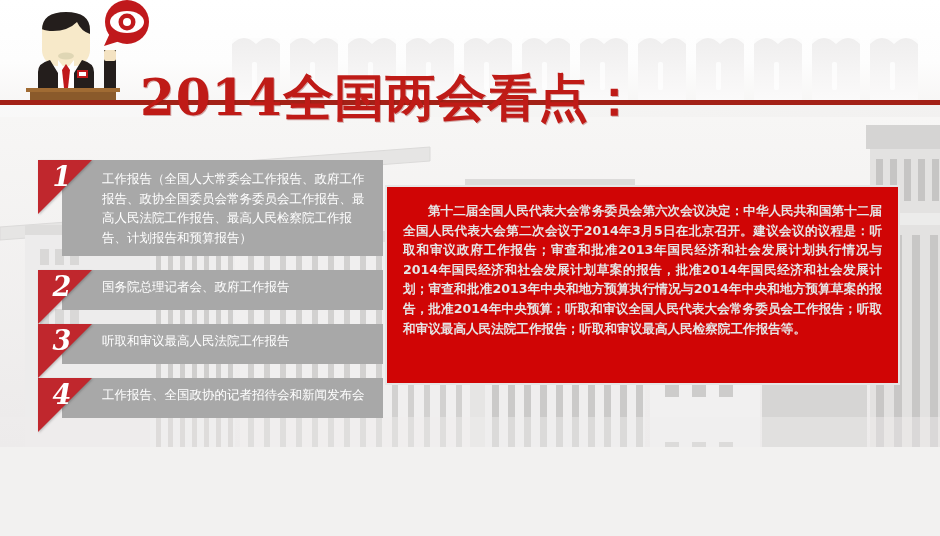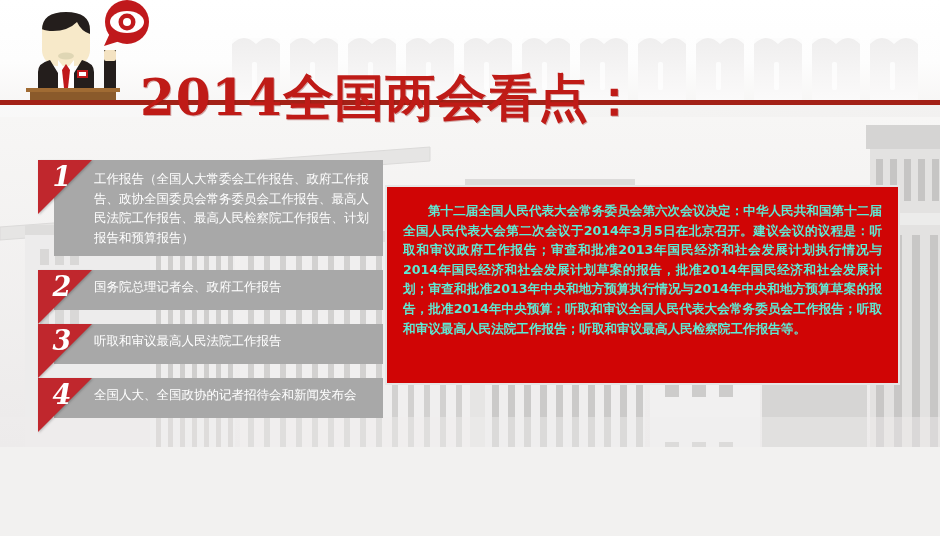--- a/index.html
+++ b/index.html
@@ -36,21 +36,21 @@
     text-shadow:1px 1px 0 rgba(140,20,16,.35);
   }
 
   
   .speaker{position:absolute;left:16px;top:0px;width:150px;height:105px;z-index:7;}
 
   
   .list{position:absolute;left:38px;top:160px;width:345px;z-index:4;}
   .item{position:relative;margin-bottom:14px;}
   .item-bar{
-    position:relative;margin-left:16px;background:#a8a8a8;
+    position:relative;margin-left:24px;background:#a8a8a8;
     min-height:40px;box-sizing:border-box;
     padding:7px 12px 8px 40px;
   }
   .item-1 .item-bar{min-height:96px;padding-top:9px;}
   .item-text{
     color:#ffffff;font-size:12.5px;line-height:19.5px;
     font-family:"DejaVu Sans","Liberation Sans",sans-serif;
   }
   .badge{
     position:absolute;left:0;top:0;width:66px;height:66px;z-index:2;
@@ -69,21 +69,21 @@
     line-height:30px;
   }
 
   
   .red-panel{
     position:absolute;left:385px;top:185px;width:515px;height:200px;z-index:5;
     background:#d00505;border:2px solid #e6e6e6;box-sizing:border-box;
     padding:14px 16px 10px 16px;
   }
   .red-panel-text{
-    color:#5eead4;font-size:12.6px;line-height:19.6px;
+    color:#e5e5e5;font-size:12.6px;line-height:19.6px;
     text-indent:25px;text-align:justify;font-weight:bold;
     font-family:"DejaVu Sans","Liberation Sans",sans-serif;
   }
 </style>
 </head>
 <body>
 
 <div id="stage">
 
   <div class="bg-buildings">
@@ -359,21 +359,21 @@
         <div class="item-text">听取和审议最高人民法院工作报告</div>
       </div>
       <div class="badge">
         <div class="badge-tri"></div>
         <div class="badge-num">3</div>
       </div>
     </div>
 
     <div class="item item-4">
       <div class="item-bar">
-        <div class="item-text">全国人大、全国政协的记者招待会和新闻发布会</div>
+        <div class="item-text">工作报告、全国政协的记者招待会和新闻发布会</div>
       </div>
       <div class="badge">
         <div class="badge-tri"></div>
         <div class="badge-num">4</div>
       </div>
     </div>
 
   </div>
 
   <div class="red-panel">

